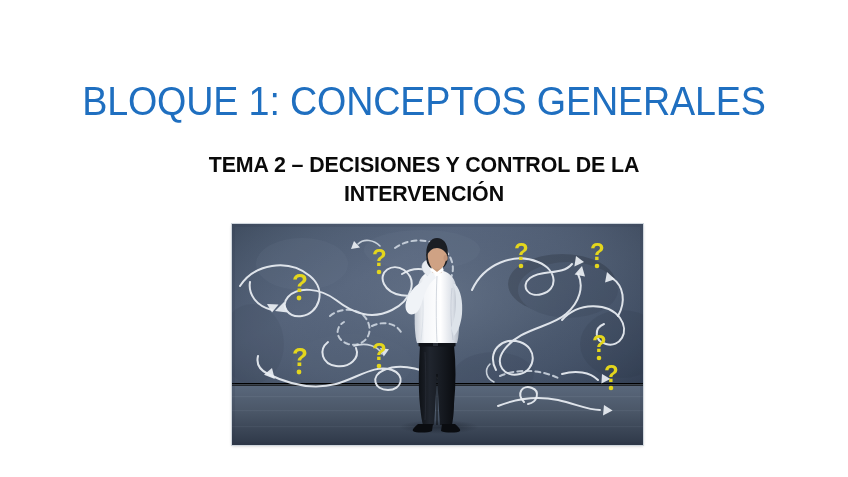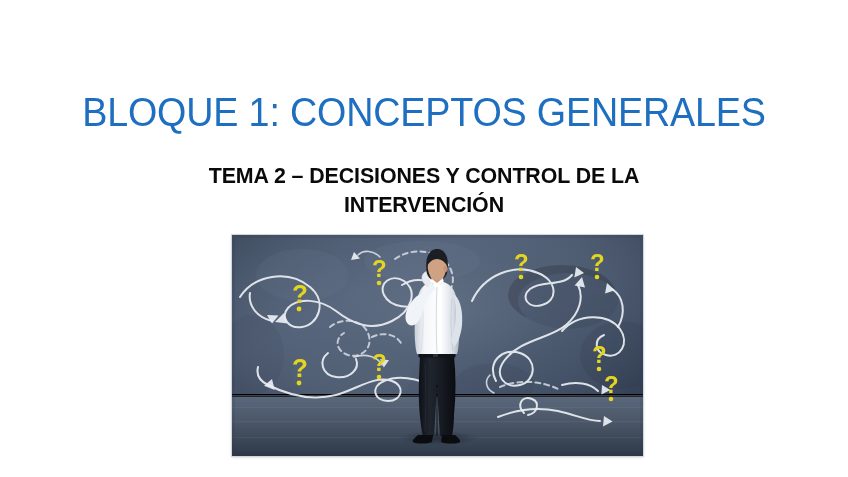--- a/index.html
+++ b/index.html
@@ -12,21 +12,20 @@
     height: 477px;
     overflow: hidden;
     font-family: "Liberation Sans", sans-serif;
   }
 
   .slide {
     position: relative;
     width: 848px;
     height: 371px;
     background: #ffffff;
-    margin-top: 11px;
   }
 
   
   .slide-title {
     position: absolute;
     left: 0;
     top: 78px;
     width: 848px;
     text-align: center;
     color: #1f6fc0;

